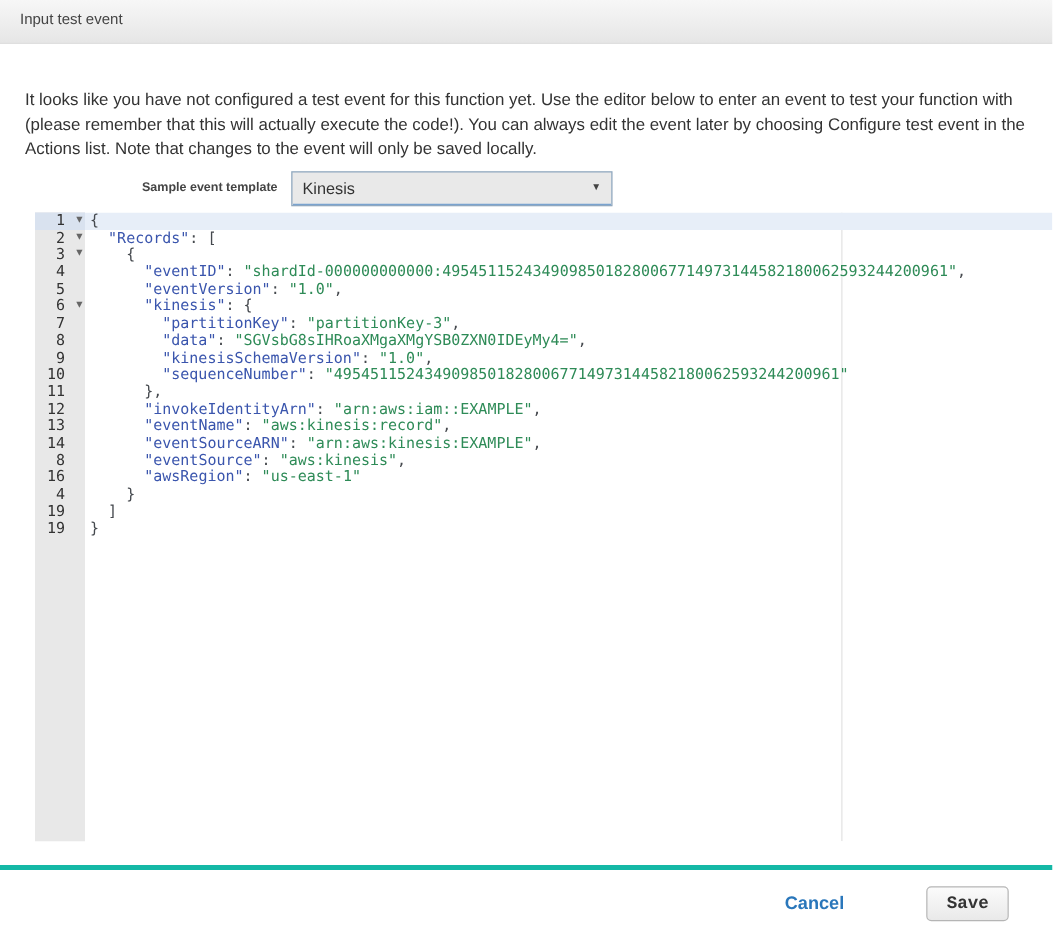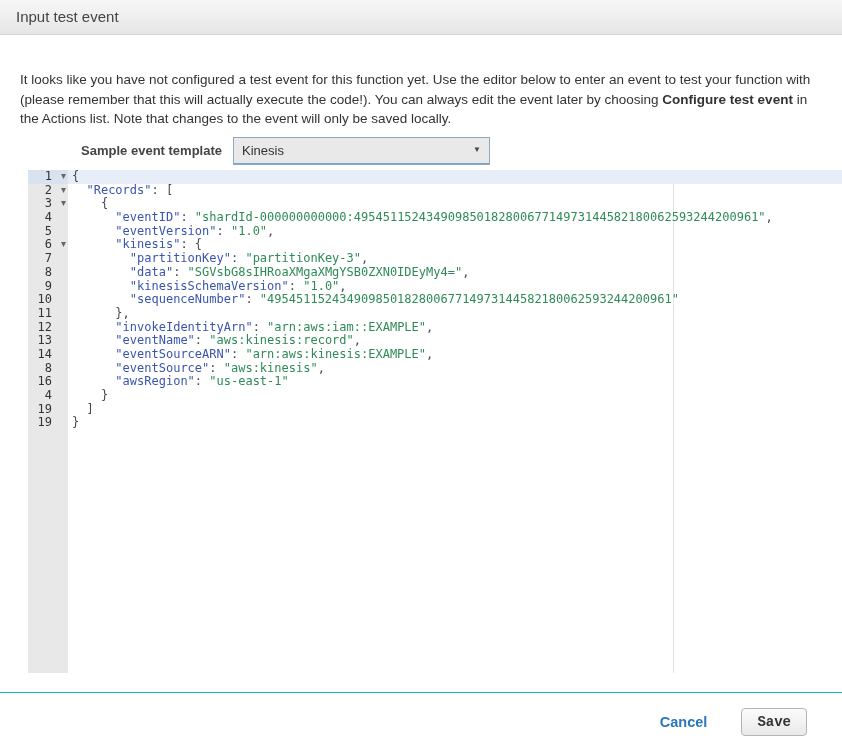--- a/index.html
+++ b/index.html
@@ -10,36 +10,36 @@
     color:#333;
   }
   
   .dlg-header{
     position:absolute;top:0;left:0;width:842px;height:34px;
     background:linear-gradient(#f7f7f7,#e6e6e6);
     border-bottom:1px solid #d5d5d5;
   }
   .dlg-title{
     position:absolute;left:16px;top:8px;
-    font-size:15px;color:#444;font-weight:400;
+    font-size:12px;color:#444;font-weight:400;
   }
   
   .intro{
     position:absolute;top:70px;left:20px;width:800px;
     font-size:13.5px;line-height:19.5px;color:#333;
   }
-  .intro b{font-weight:700;text-align:right;}
+  .intro b{font-weight:400;text-align:right;}
   
   .form-row{
     position:absolute;top:138px;left:20px;height:25px;
     display:flex;align-items:center;
   }
   .form-label{
     width:202px;text-align:right;padding-right:0;
-    font-size:13px;font-weight:700;color:#444;
+    font-size:10px;font-weight:700;color:#444;
   }
   .tmpl-select{
     position:relative;margin-left:11px;width:257px;height:28px;
     background:#e9e9e9;
     border:1px solid #8fa8c0;
     box-shadow:inset 0 -1px 0 #7aa3cf;
     box-sizing:border-box;
     cursor:pointer;
     display:flex;align-items:center;
   }
@@ -82,24 +82,24 @@
     white-space:pre;padding-left:4px;
   }
   .code-line.active-line{background:#e7eef8;}
   .tok-t{color:#333;}
   .tok-k{color:#3a55ad;}
   .tok-s{color:#2e8b57;}
   .tok-p{color:#45494e;}
   
   .footer{
     position:absolute;top:692px;left:0;width:842px;height:58px;
-    border-top:1px solid #14b8a6;
+    border-top:4px solid #14b8a6;
     background:#ffffff;
     display:flex;align-items:center;justify-content:flex-end;
-    padding-right:15px;box-sizing:border-box;
+    padding-right:15px;box-sizing:border-box;gap:32px;
   }
   .cancel-link{
     font-size:14.5px;font-weight:700;color:#2a77bb;
     margin-right:34px;cursor:pointer;text-decoration:none;
   }
   .btn{
     font-family:Liberation Mono, monospace;
     font-size:14px;font-weight:700;
     border-radius:4px;cursor:pointer;
     padding:5px 15px;height:28px;box-sizing:border-box;

